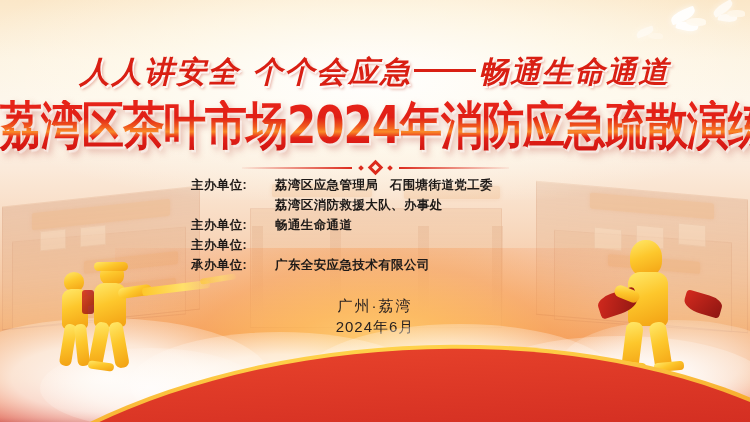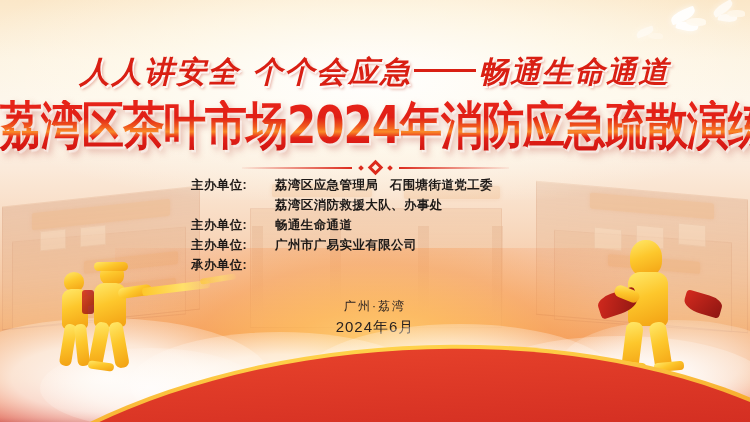--- a/index.html
+++ b/index.html
@@ -310,21 +310,21 @@
 
   
   .footer {
     position: absolute;
     left: 0; right: 0;
     top: 296px;
     text-align: center;
     color: #2a2220;
   }
   .footer .place {
-    font-size: 12px;
+    font-size: 15px;
     letter-spacing: 2px;
     line-height: 20px;
   }
   .footer .date {
     font-size: 15px;
     letter-spacing: 1px;
     line-height: 22px;
   }
 </style>
 </head>
@@ -398,24 +398,24 @@
     <div class="org-row cont">
       <span class="org-label"></span>
       <span class="org-value">荔湾区消防救援大队、办事处</span>
     </div>
     <div class="org-row">
       <span class="org-label">主办单位:</span>
       <span class="org-value">畅通生命通道</span>
     </div>
     <div class="org-row">
       <span class="org-label">主办单位:</span>
-      <span class="org-value">广州市广易实业有限公司</span>
     </div>
     <div class="org-row">
       <span class="org-label">承办单位:</span>
+      <span class="org-value">广东全安应急技术有限公司</span>
     </div>
   </div>
 
   <div class="footer">
     <div class="place">广州·荔湾</div>
     <div class="date">2024年6月</div>
   </div>
 
   <div class="smoke" style="left:-60px; top:318px; width:330px; height:120px;"></div>
   <div class="smoke" style="left:130px; top:332px; width:300px; height:104px;"></div>

